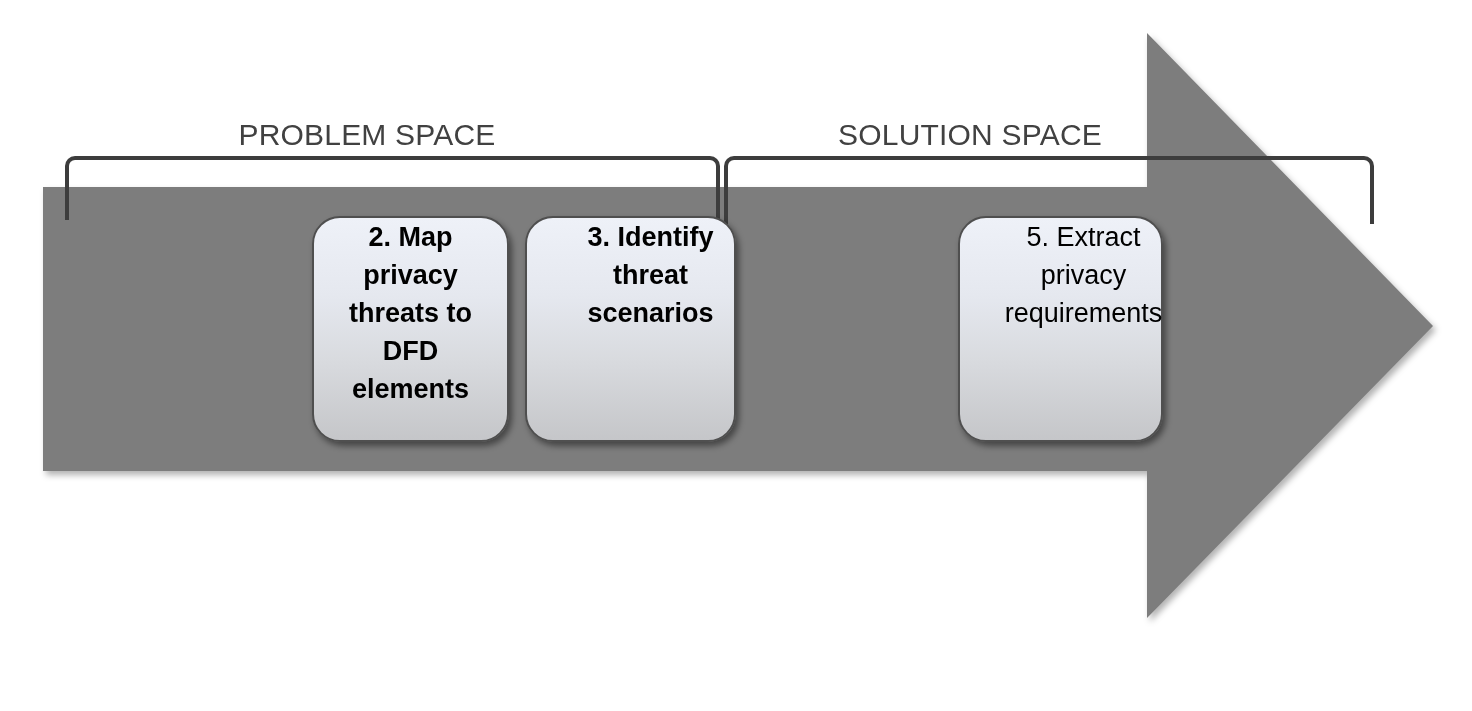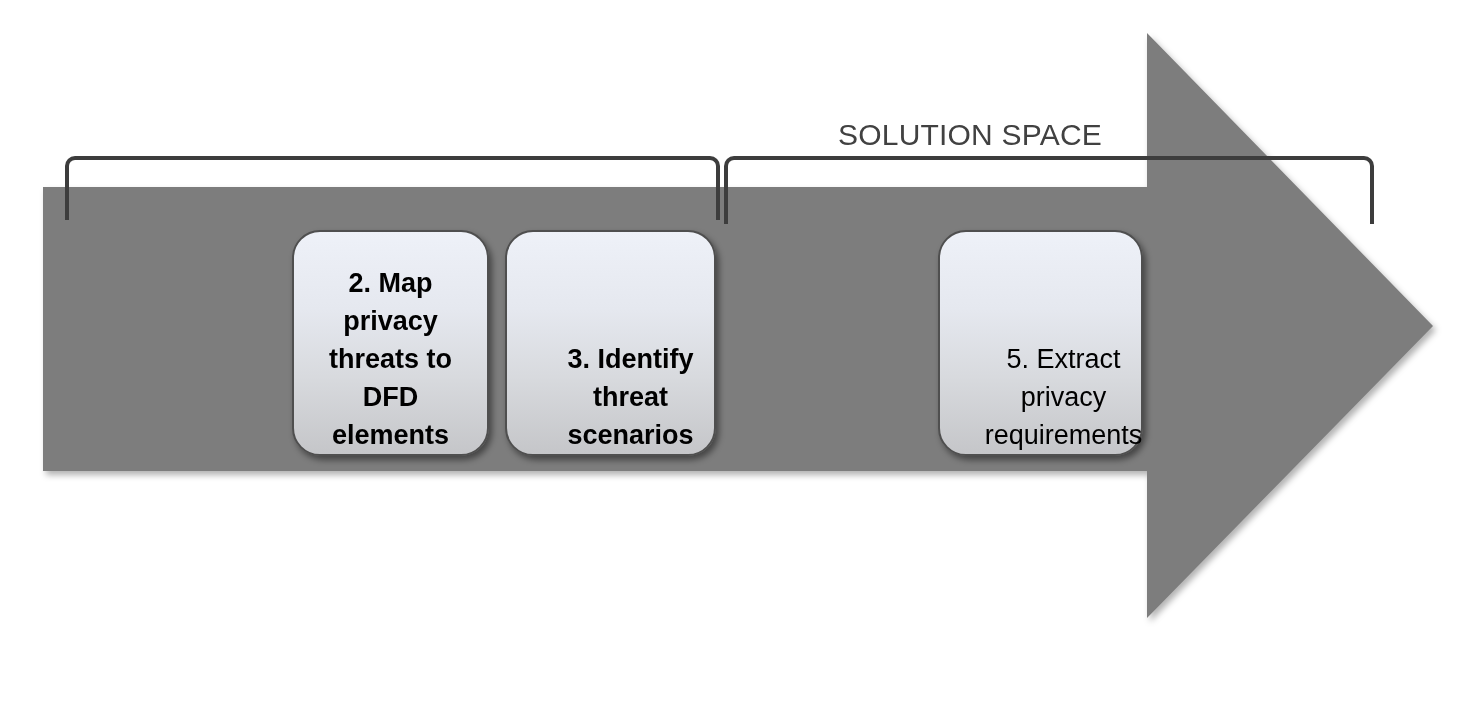--- a/index.html
+++ b/index.html
@@ -43,31 +43,32 @@
     transform: translateX(-50%);
     font-size: 30px;
     line-height: 32px;
     color: #414141;
     letter-spacing: 0.2px;
     white-space: nowrap;
   }
   
   .step-box {
     position: absolute;
-    top: 230px;
+    top: 216px;
     height: 226px;
     box-sizing: border-box;
     border: 2px solid #4f4f4f;
     border-radius: 28px;
     background: linear-gradient(180deg, #eef1f8 0%, #e5e8ef 35%, #d8dade 65%, #c5c6c9 100%);
     box-shadow: 3px 4px 6px rgba(0,0,0,0.45);
     display: flex;
-    align-items: flex-end;
+    align-items: flex-start;
     justify-content: center;
     text-align: center;
+    margin-left: 20px;
   }
   .step-text {
     font-size: 27px;
     line-height: 38px;
     color: #000000;
     white-space: pre-line;
     padding: 0 4px;
   }
   .step-box.bold .step-text { font-weight: 700; }
   .box-1 { left: 72px;   width: 205px; }
@@ -82,20 +83,21 @@
 
 <div class="canvas">
 
   <svg class="arrow-svg" viewBox="0 0 1472 711" xmlns="http://www.w3.org/2000/svg">
     <polygon points="43,187 1147,187 1147,33 1433,326 1147,618 1147,471 43,471" fill="#7d7d7d"></polygon>
   </svg>
 
   <div class="bracket bracket-problem"></div>
   <div class="bracket bracket-solution"></div>
 
+  <div class="space-label" style="left:367px">PROBLEM SPACE</div>
 
   <div class="space-label" style="left:970px">SOLUTION SPACE</div>
 
 
   <div class="step-box box-2 bold">
     <span class="step-text">2. Map
 privacy
 threats to
 DFD
 elements</span>

